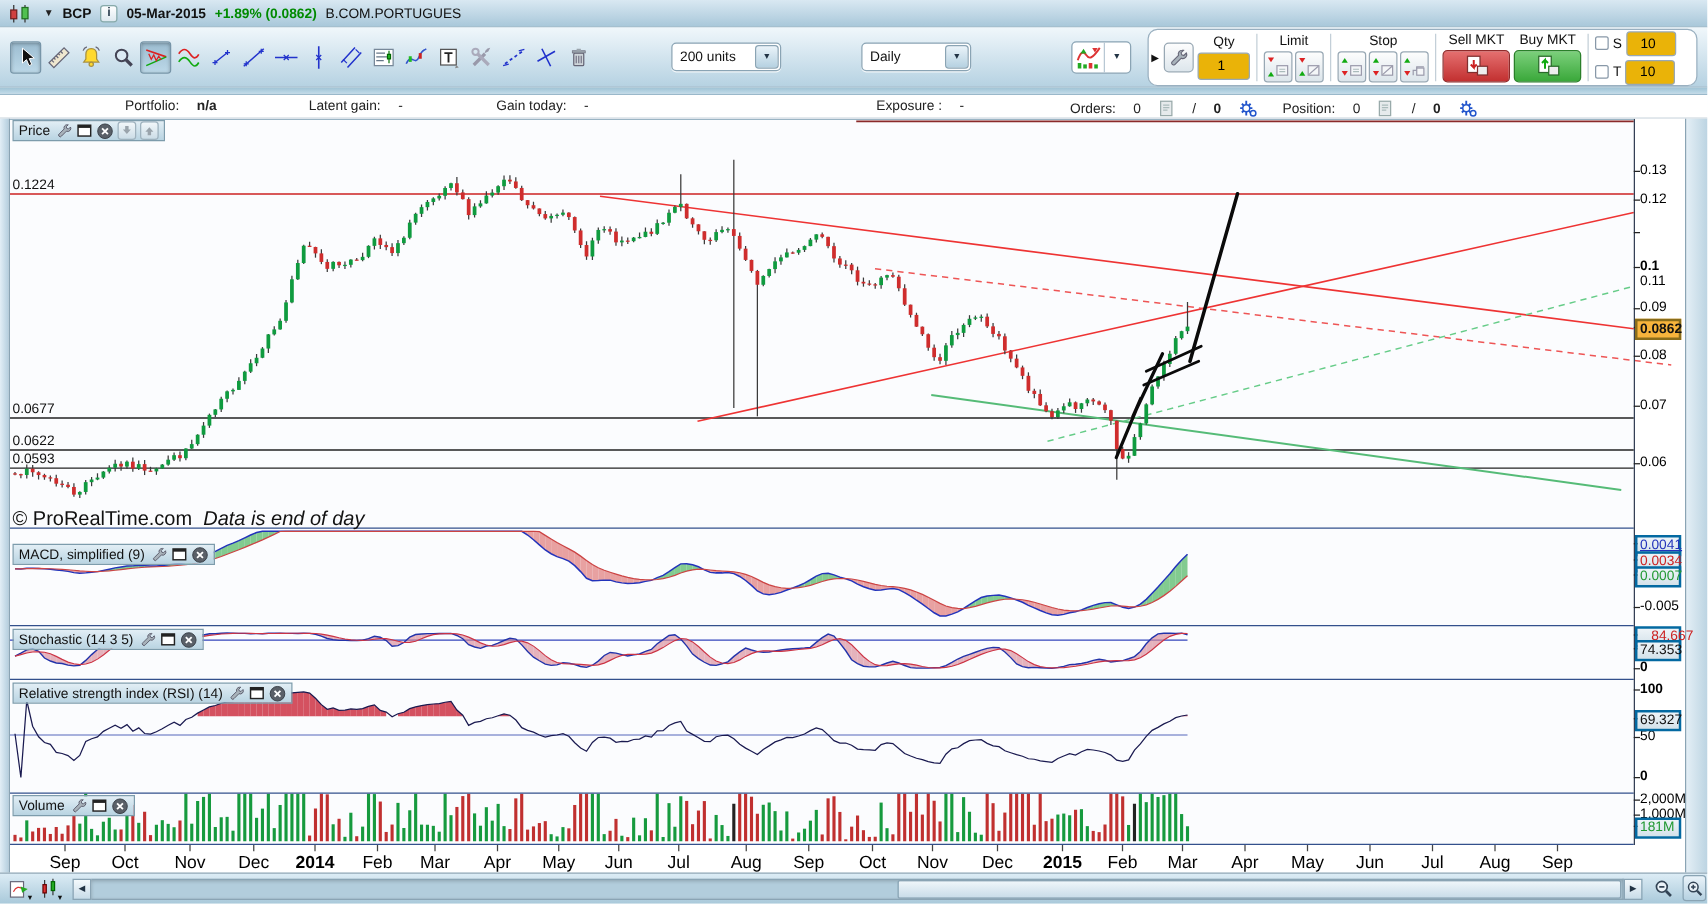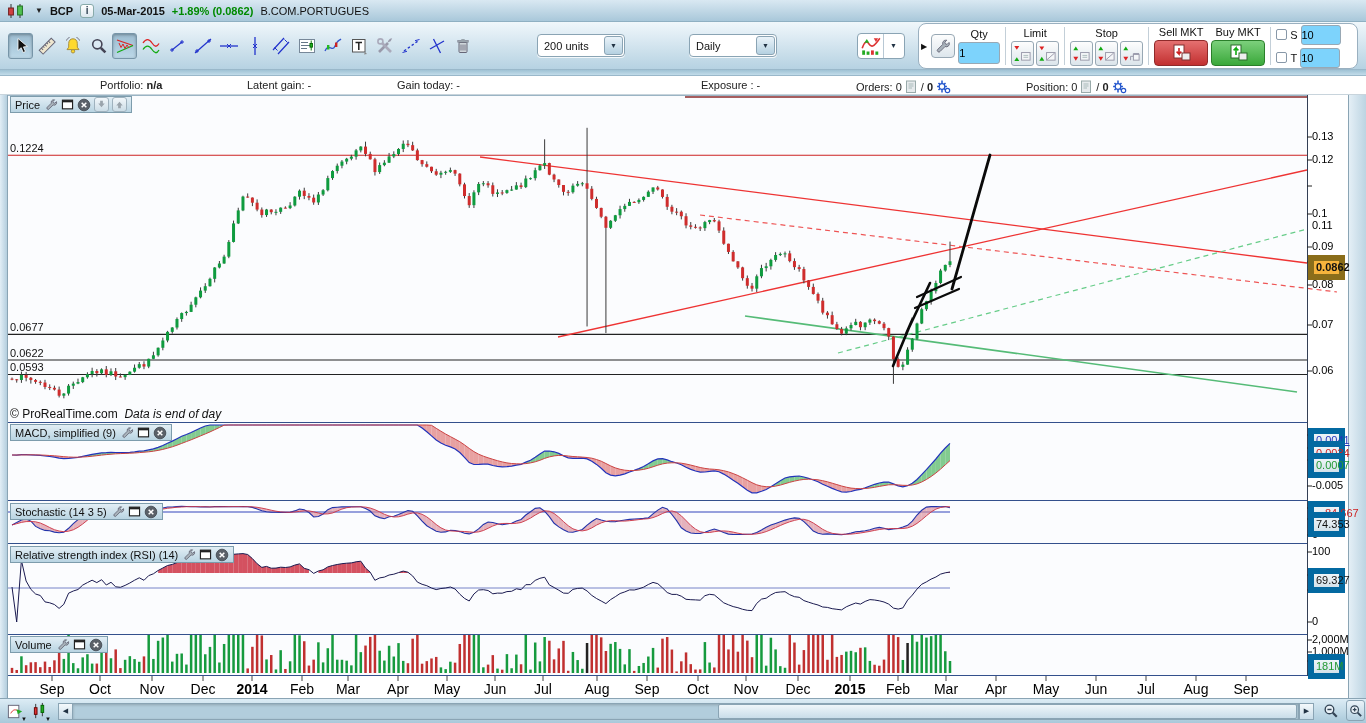--- a/index.html
+++ b/index.html
@@ -32,45 +32,45 @@
 .collapse{font-size:8px;color:#111;padding:0 1px;}
 .wrenchbtn{width:24px;height:24px;border:1px solid #98a8b4;border-radius:4px;background:linear-gradient(#fdfdfd,#dde6ec);display:flex;align-items:center;justify-content:center;}
 .tcol{display:flex;flex-direction:column;align-items:center;gap:1px;}
 .tlabel{font-size:11px;height:13px;line-height:13px;white-space:nowrap;}
 .btnrow{display:flex;gap:2px;}
 .obtn{width:23px;height:25px;border:1px solid #98a8b4;border-radius:3px;background:linear-gradient(#fdfdfd,#dce5eb);display:flex;align-items:center;justify-content:center;}
 .mktbtn{width:54px;height:26px;border-radius:4px;display:flex;align-items:center;justify-content:center;}
 .sellbtn{background:linear-gradient(#e57070,#c23030);border:1px solid #8f2a2a;}
 .buybtn{background:linear-gradient(#7cd07c,#3aa83a);border:1px solid #2a7f2a;}
 .vsep{width:1px;height:38px;background:#c3cfd8;margin:0 2px;}
-.minput{width:40px;height:20px;border:1px solid #98a8b4;border-radius:3px;text-align:left;padding-right:4px;font-size:11px;background:#7dd3fc;}
+.minput{width:40px;height:20px;border:1px solid #98a8b4;border-radius:3px;text-align:center;padding-right:4px;font-size:11px;background:#eab308;}
 .qinput{width:42px;height:22px;}
 .cbrow{display:flex;align-items:center;gap:3px;}
 .cb{width:11px;height:11px;border:1px solid #8898a8;background:#fff;border-radius:2px;display:inline-block;}
 
 
 .statusrow{height:19px;background:#fff;position:relative;border-bottom:1px solid #c8d4dc;}
-.sitem{position:absolute;top:3px;white-space:nowrap;color:#222;display:flex;align-items:center;gap:3px;}
+.sitem{position:absolute;top:3px;white-space:nowrap;color:#222;display:flex;align-items:center;gap:14px;}
 .sitem b{font-weight:bold;}
 
 
 .chart-area{position:absolute;left:0;top:95px;width:1366px;height:603px;background:#fff;}
 .left-strip{position:absolute;left:0;top:0;width:8px;height:603px;background:linear-gradient(90deg,#e2eef6,#b4cede);border-right:1px solid #8aa4b4;}
 #chart-svg{position:absolute;left:8px;top:0;}
 .phead{position:absolute;display:flex;align-items:center;gap:3px;height:17px;padding:0 4px;background:linear-gradient(#e2eef5,#b9d4e2);border:1px solid #7d9cac;font-size:11px;z-index:5;}
 .phead .plabel{padding-right:2px;white-space:nowrap;}
 .hicon{display:flex;align-items:center;justify-content:center;}
 .hbtn{width:15px;height:15px;border:1px solid #9fb2be;border-radius:3px;background:linear-gradient(#f2f7fa,#ccdde7);display:flex;align-items:center;justify-content:center;}
 .lvl-label{position:absolute;font-size:11px;color:#111;z-index:3;background:transparent;white-space:nowrap;}
-.copyright{position:absolute;left:10px;top:312px;font-size:12px;color:#111;z-index:3;white-space:nowrap;}
+.copyright{position:absolute;left:10px;top:312px;font-size:16px;color:#111;z-index:3;white-space:nowrap;}
 .copyright i{font-style:italic;}
 #axis{position:absolute;left:1307px;top:0;width:41px;height:603px;pointer-events:none;z-index:4;}
 .atick{position:absolute;left:5px;white-space:nowrap;color:#000;}
-.atick.b{font-weight:normal;}
-.valbox{position:absolute;left:1px;right:3px;border:6px solid #0369a1;background:linear-gradient(#eef4f8,#d4e2ea);padding:0 1px 0 2px;font-size:11px;line-height:13px;white-space:nowrap;}
+.atick.b{font-weight:bold;}
+.valbox{position:absolute;left:1px;right:3px;border:2px solid #0369a1;background:linear-gradient(#eef4f8,#d4e2ea);padding:0 1px 0 2px;font-size:11px;line-height:13px;white-space:nowrap;}
 .mlabel{position:absolute;width:34px;text-align:center;font-size:14px;color:#000;}
 .mlabel.b{font-weight:bold;}
 .vscroll{position:absolute;left:1348px;top:0;width:18px;height:603px;background:linear-gradient(90deg,#e4eff6,#bcd4e2);border-left:1px solid #8aa4b4;}
 
 
 .bottombar{position:absolute;left:0;top:698px;width:1366px;height:25px;background:linear-gradient(#dcecf5,#a9c9da);border-top:1px solid #8aa4b4;display:flex;align-items:center;padding-left:4px;gap:2px;}
 .bbtn{width:22px;height:21px;display:flex;align-items:center;justify-content:center;position:relative;}
 .bbtn .tiny{position:absolute;right:-1px;bottom:0;font-size:6px;color:#111;}
 .scrollwrap{display:flex;align-items:center;margin-left:6px;}
 .sarrow{width:15px;height:17px;background:linear-gradient(#f4f9fc,#c8dce8);border:1px solid #8aa4b4;display:flex;align-items:center;justify-content:center;font-size:7px;color:#234;}
@@ -1548,21 +1548,21 @@
             <svg width="11" height="11" viewBox="0 0 12 12">
               <path d="M6 9L2.5 5h2V2h3v3h2z" fill="#9aa4ac"></path>
             </svg>
           </span>
           <span class="hbtn">
             <svg width="11" height="11" viewBox="0 0 12 12">
               <path d="M6 3l3.5 4h-2v3h-3V7h-2z" fill="#9aa4ac"></path>
             </svg>
           </span>
         </div>
-        <div class="phead" style="left: 10px; top: 329px; text-align: center;">
+        <div class="phead" style="left: 10px; top: 340px; text-align: center;">
           <span class="plabel">MACD, simplified (9)</span>
           <span class="hicon">
             <svg width="13" height="13" viewBox="0 0 18 18">
               <path d="M12 2.5a3.4 3.4 0 0 0-3.2 4.6L3.4 12.5a1.8 1.8 0 1 0 2.5 2.5l5.4-5.4A3.4 3.4 0 0 0 15.8 5l-2.2 2.2-1.9-.6-.6-1.9L13.3 2.5a3.4 3.4 0 0 0-1.3 0z" fill="#a8b2ba" stroke="#556"></path>
             </svg>
           </span>
           <span class="hicon">
             <svg width="13" height="13" viewBox="0 0 18 18">
               <rect x="2" y="3" width="14" height="12" fill="#fff" stroke="#222" stroke-width="1.6"></rect>
               <rect x="2" y="3" width="14" height="3" fill="#222"></rect>

